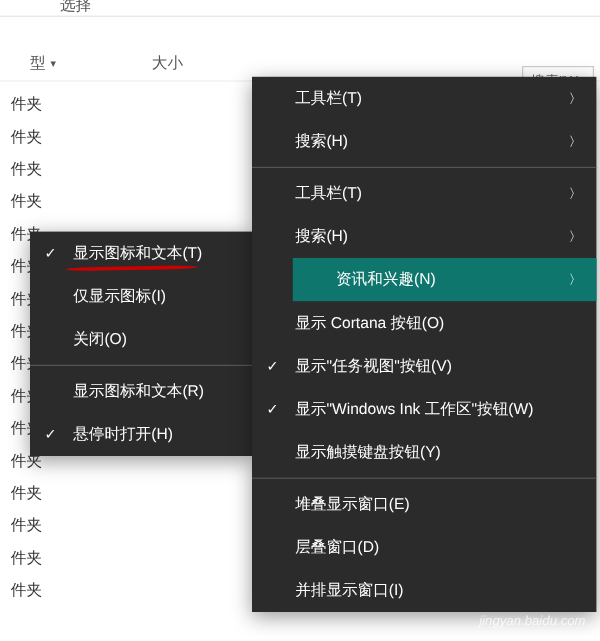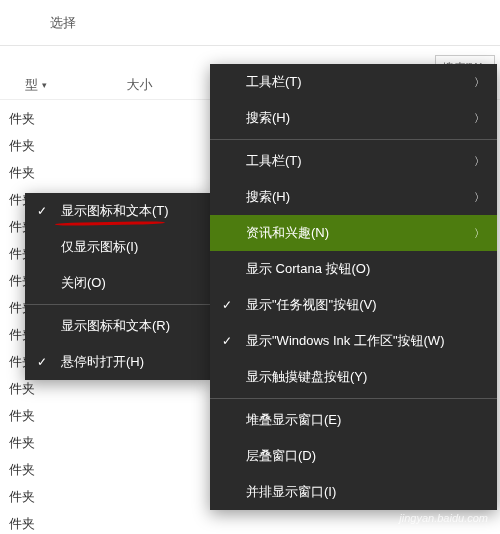--- a/index.html
+++ b/index.html
@@ -1,32 +1,32 @@
 <!DOCTYPE html>
 <html><head>
 <meta charset="utf-8">
 <style>
 * { margin: 0; padding: 0; box-sizing: border-box; font-family: "Microsoft YaHei", "Segoe UI", sans-serif; }
 body { width: 500px; height: 534px; background: #fff; position: relative; overflow: hidden; font-size: 13px; }
 
-.toolbar { height: 46px; display: flex; align-items: center; padding-left: 50px; border-bottom: 1px solid #e5e5e5; color: #555; }
+.toolbar { height: 14px; display: flex; align-items: flex-end; padding-left: 50px; border-bottom: 1px solid #e5e5e5; color: #555; }
 .header-row { height: 30px; display: flex; align-items: center; padding-left: 5px; color: #555; border-bottom: 1px solid #eee; }
 .header-col { display: flex; align-items: center; gap: 4px; padding: 0 20px; }
 .search-box { position: absolute; right: 5px; top: 55px; width: 60px; border: 1px solid #ccc; height: 26px; display: flex; align-items: center; padding: 0 6px; font-size: 12px; color: #666; }
 .sort-icon { font-size: 9px; }
 
 .file-list { padding: 5px 0 0 5px; }
 .file-row { height: 27px; display: flex; align-items: center; padding: 0 4px; color: #333; font-size: 13px; }
 
 .menu { position: absolute; background: #2b2b2b; color: #fff; font-size: 13px; box-shadow: 0 4px 16px rgba(0,0,0,0.4); }
 .menu-a { left: 25px; top: 193px; width: 185px; }
 .menu-b { left: 210px; top: 64px; width: 287px; }
 
 .menu-item { height: 36px; display: flex; align-items: center; position: relative; padding-left: 36px; cursor: default; }
-.menu-item.hover { background: #4d7c0f; }
+.menu-item.hover { background: #0f766e; margin-left: 34px; }
 .sub-arrow { position: absolute; right: 12px; font-size: 11px; color: #fff; }
 .check { position: absolute; left: 12px; font-size: 12px; }
 .menu-sep { height: 1px; background: #555; margin: 3px 0; }
 
 .underline { position: absolute; height: 3px; background: #c00; border-radius: 50%/100%; }
 
 .watermark { position: absolute; right: 12px; bottom: 10px; text-align: right; color: #fff; opacity: 0.9; }
 .watermark .brand { font-size: 18px; font-weight: bold; }
 .watermark .sub { font-size: 14px; display: inline-block; margin-left: 2px; }
 .watermark .url { font-size: 11px; opacity: 0.85; font-style: italic; }

